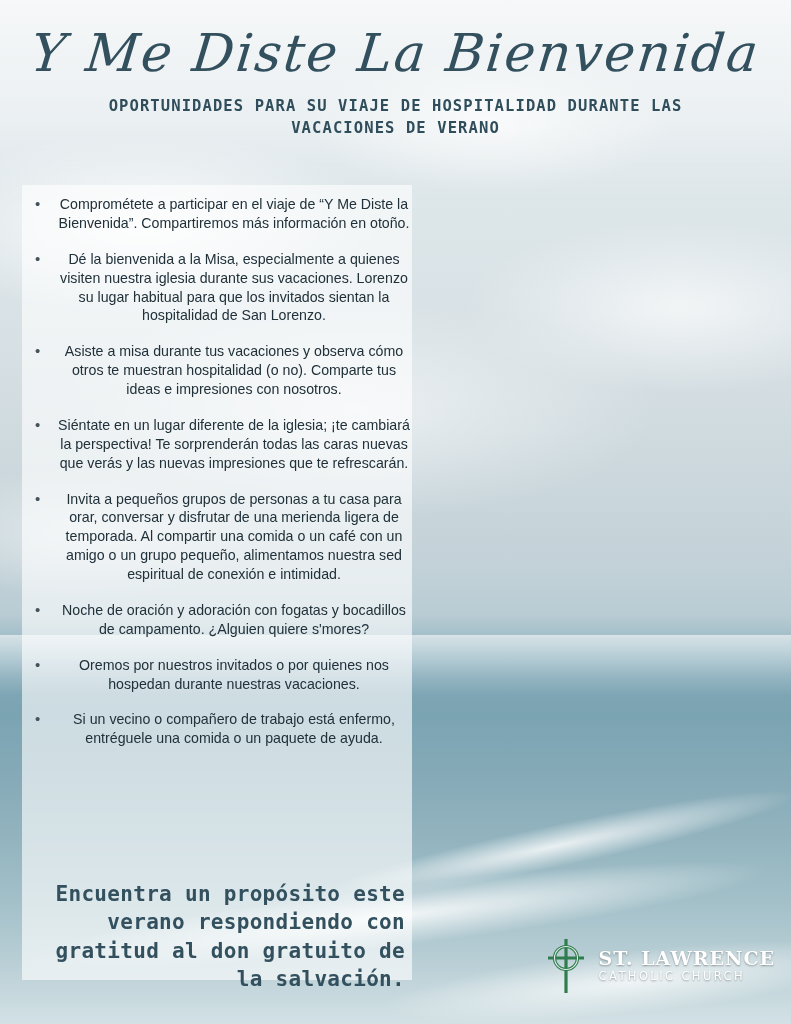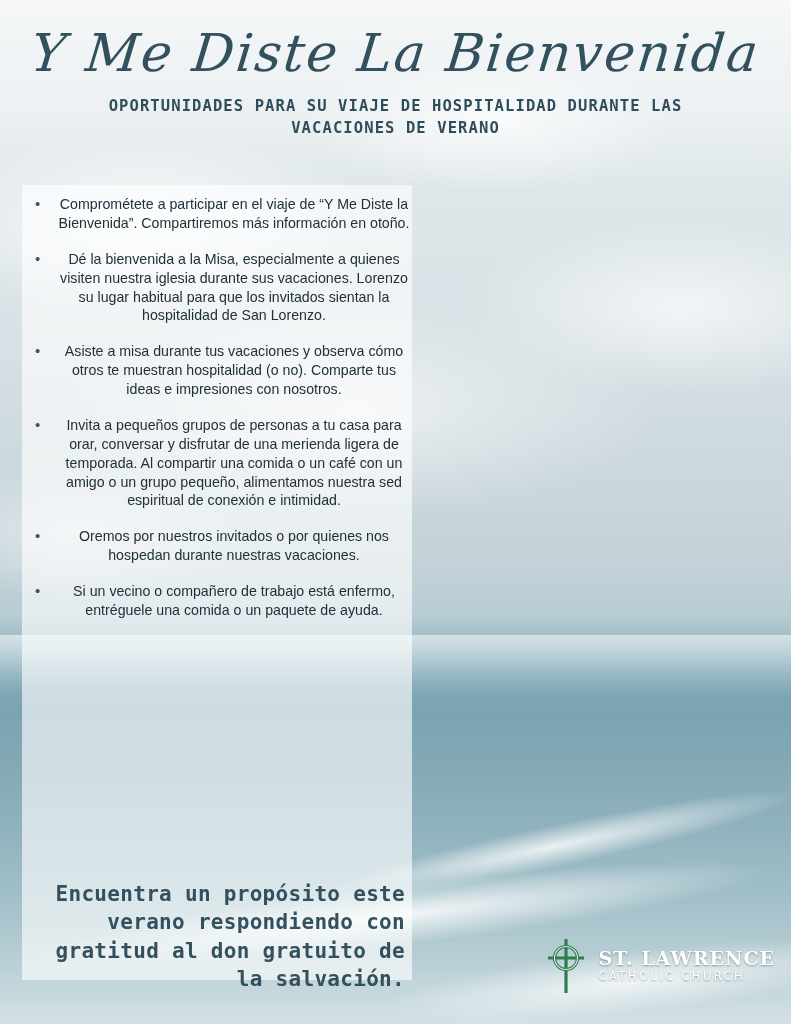--- a/index.html
+++ b/index.html
@@ -234,21 +234,23 @@
     <h1 class="title">Y Me Diste La Bienvenida</h1>
     <div class="subtitle">Oportunidades para su viaje de hospitalidad durante las vacaciones de verano</div>
   </div>
 
   <div class="panel"></div>
 
   <ul class="bullets" id="bullet-list">
       <li>Comprométete a participar en el viaje de “Y Me Diste la Bienvenida”. Compartiremos más información en otoño.</li>
       <li>Dé la bienvenida a la Misa, especialmente a quienes visiten nuestra iglesia durante sus vacaciones. Lorenzo su lugar habitual para que los invitados sientan la hospitalidad de San Lorenzo.</li>
       <li>Asiste a misa durante tus vacaciones y observa cómo otros te muestran hospitalidad (o no). Comparte tus ideas e impresiones con nosotros.</li>
+      <li>Siéntate en un lugar diferente de la iglesia; ¡te cambiará la perspectiva! Te sorprenderán todas las caras nuevas que verás y las nuevas impresiones que te refrescarán.</li>
       <li>Invita a pequeños grupos de personas a tu casa para orar, conversar y disfrutar de una merienda ligera de temporada. Al compartir una comida o un café con un amigo o un grupo pequeño, alimentamos nuestra sed espiritual de conexión e intimidad.</li>
+      <li>Noche de oración y adoración con fogatas y bocadillos de campamento. ¿Alguien quiere s'mores?</li>
       <li>Oremos por nuestros invitados o por quienes nos hospedan durante nuestras vacaciones.</li>
       <li>Si un vecino o compañero de trabajo está enfermo, entréguele una comida o un paquete de ayuda.</li>
     </ul>
 
   <div class="closing">Encuentra un propósito este verano respondiendo con gratitud al don gratuito de la salvación.</div>
 
   <div class="logo">
     <div class="logo-cross">
       <svg viewBox="0 0 46 60" width="46" height="60" aria-hidden="true">
         <g fill="none" stroke="#2f7d4f" stroke-width="3.2">

